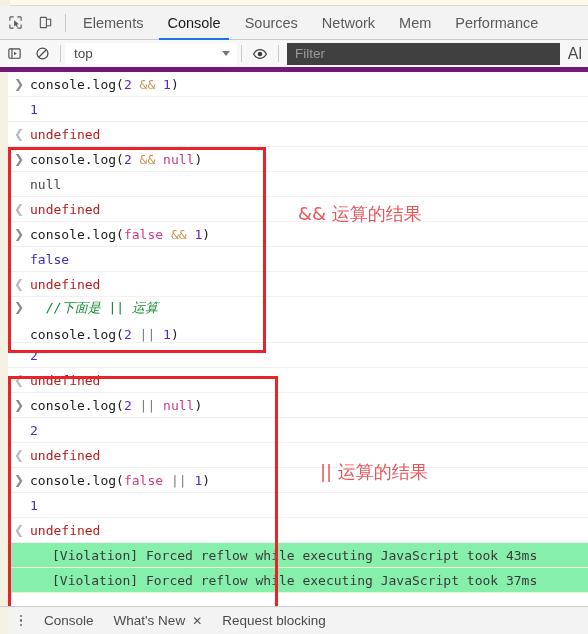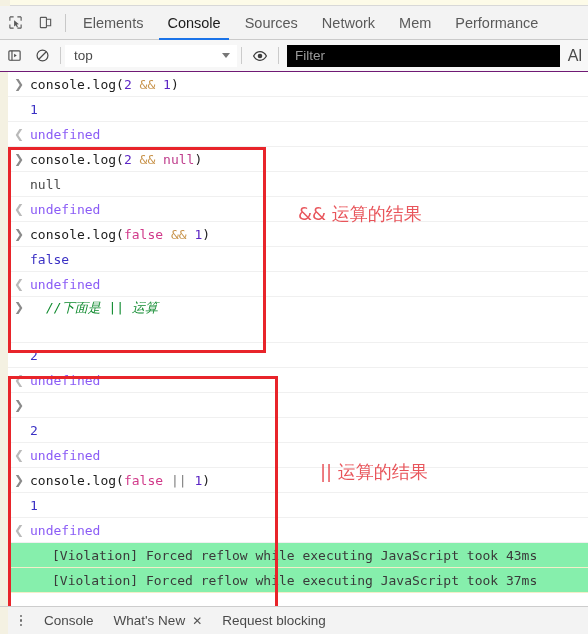--- a/index.html
+++ b/index.html
@@ -84,21 +84,21 @@
     height: 2px;
     background: #1a73e8;
   }
 
   
   .contoolbar {
     position: absolute;
     left: 0; top: 40px;
     width: 588px; height: 32px;
     background: #f7f7f7;
-    border-bottom: 1px solid #701a75;
+    border-bottom: 5px solid #701a75;
     box-sizing: border-box;
     display: flex;
     align-items: center;
   }
   .ct-icon {
     width: 28px;
     height: 30px;
     display: flex;
     align-items: center;
     justify-content: center;
@@ -126,21 +126,21 @@
   }
   .caret {
     width: 0; height: 0;
     border-left: 4.5px solid transparent;
     border-right: 4.5px solid transparent;
     border-top: 5px solid #777;
   }
   .filter-box {
     flex: 1 1 auto;
     height: 22px;
-    background: #000000;
+    background: #404040;
     display: flex;
     align-items: center;
     padding: 0 8px;
     box-sizing: border-box;
     font-size: 13.5px;
     color: #9b9b9b;
     margin-left: 4px;
     min-width: 0;
   }
   .level-sel {
@@ -209,21 +209,21 @@
   .txt {
     flex: 1 1 auto;
   }
   .row.tall .txt {
     margin-left: 38px;
   }
   .subline {
     margin-left: 22px;
   }
   .ret-text {
-    color: #8b5cf6;
+    color: #b91c1c;
   }
   .val-blue { color: #3b31c4; }
   .val-gray { color: #4a4a4a; }
   .num { color: #5b25c4; }
   .op-amp { color: #c8934a; }
   .op-or { color: #7d7d7d; }
   .kw-false { color: #d13a8a; }
   .kw-null { color: #bf3d8c; }
   .comment {
     color: #0f8a2e;
@@ -400,24 +400,24 @@
     <div class="rows" id="rows">
         <div class="row"><span class="arrow">❯</span><span class="txt">console.log(<span class="num">2</span> <span class="op-amp">&amp;&amp;</span> <span class="num">1</span>)</span></div>
         <div class="row"><span class="arrow"></span><span class="txt"><span class="val-blue">1</span></span></div>
         <div class="row"><span class="arrow ret">❮</span><span class="txt"><span class="ret-text">undefined</span></span></div>
         <div class="row"><span class="arrow">❯</span><span class="txt">console.log(<span class="num">2</span> <span class="op-amp">&amp;&amp;</span> <span class="kw-null">null</span>)</span></div>
         <div class="row"><span class="arrow"></span><span class="txt"><span class="val-gray">null</span></span></div>
         <div class="row"><span class="arrow ret">❮</span><span class="txt"><span class="ret-text">undefined</span></span></div>
         <div class="row"><span class="arrow">❯</span><span class="txt">console.log(<span class="kw-false">false</span> <span class="op-amp">&amp;&amp;</span> <span class="num">1</span>)</span></div>
         <div class="row"><span class="arrow"></span><span class="txt"><span class="val-blue">false</span></span></div>
         <div class="row"><span class="arrow ret">❮</span><span class="txt"><span class="ret-text">undefined</span></span></div>
-        <div class="row tall"><span class="arrow">❯</span><div class="txt"><span class="comment">//下面是 || 运算</span></div></div>
+        <div class="row tall"><span class="arrow">❯</span><div class="txt"><span class="comment">//下面是 || 运算</span></div><div class="subline">console.log(<span class="num">2</span> <span class="op-or">||</span> <span class="num">1</span>)</div></div>
         <div class="row"><span class="arrow"></span><span class="txt"><span class="val-blue">2</span></span></div>
         <div class="row"><span class="arrow ret">❮</span><span class="txt"><span class="ret-text">undefined</span></span></div>
-        <div class="row"><span class="arrow">❯</span></div>
+        <div class="row"><span class="arrow">❯</span><span class="txt">console.log(<span class="num">2</span> <span class="op-or">||</span> <span class="kw-null">null</span>)</span></div>
         <div class="row"><span class="arrow"></span><span class="txt"><span class="val-blue">2</span></span></div>
         <div class="row"><span class="arrow ret">❮</span><span class="txt"><span class="ret-text">undefined</span></span></div>
         <div class="row"><span class="arrow">❯</span><span class="txt">console.log(<span class="kw-false">false</span> <span class="op-or">||</span> <span class="num">1</span>)</span></div>
         <div class="row"><span class="arrow"></span><span class="txt"><span class="val-blue">1</span></span></div>
         <div class="row"><span class="arrow ret">❮</span><span class="txt"><span class="ret-text">undefined</span></span></div>
         <div class="row warn"><span class="arrow"></span><span class="txt">[Violation] Forced reflow while executing JavaScript took 43ms</span></div>
         <div class="row warn"><span class="arrow"></span><span class="txt">[Violation] Forced reflow while executing JavaScript took 37ms</span></div>
       </div>
 
     <div class="redbox" id="redbox-and"></div>

